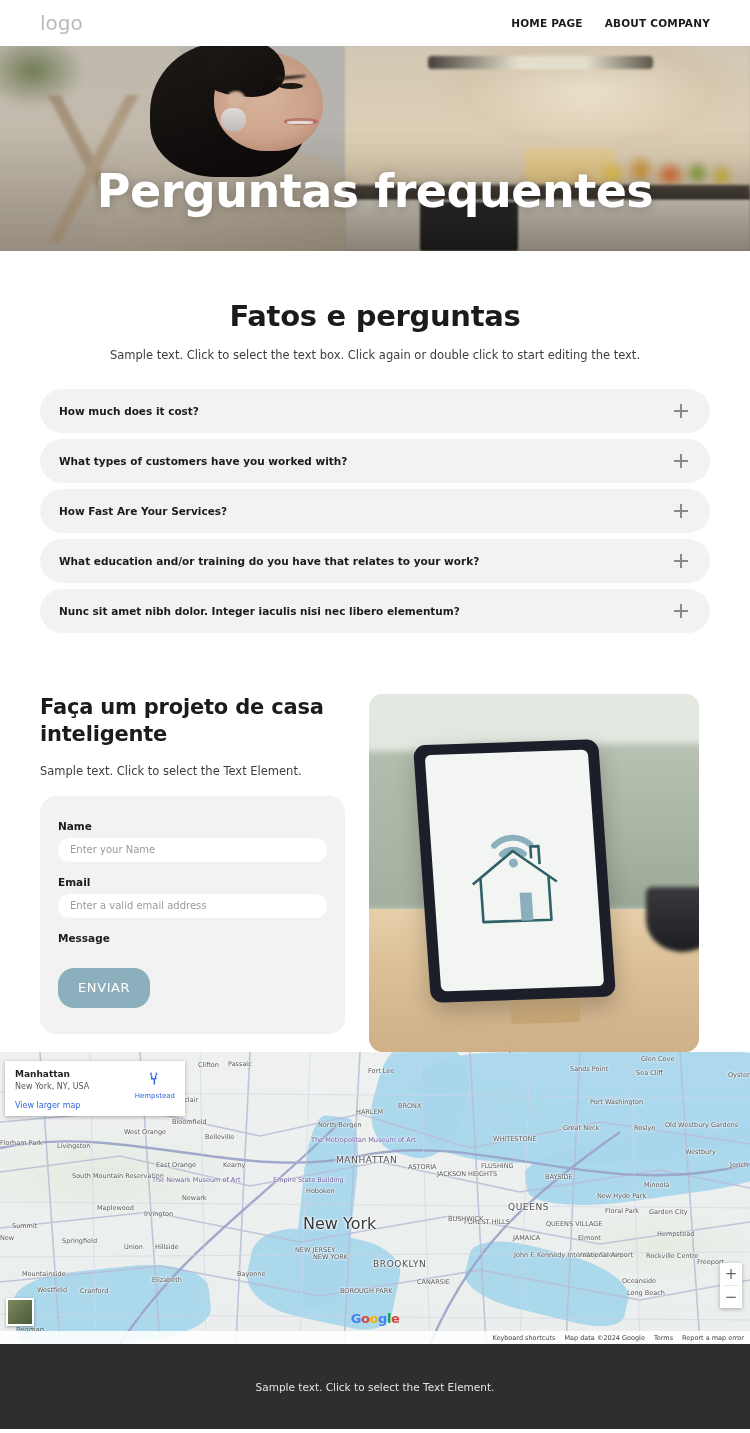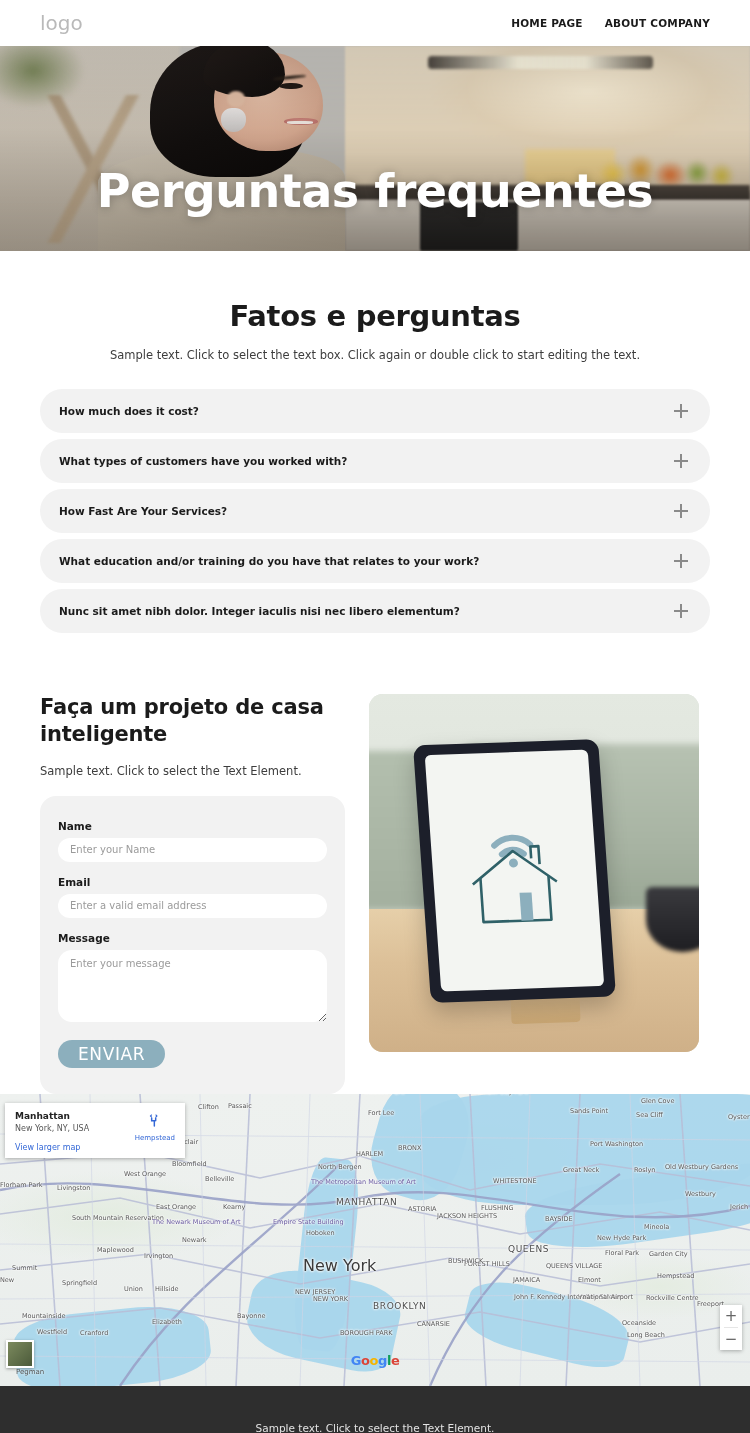--- a/index.html
+++ b/index.html
@@ -295,24 +295,24 @@
     outline:none;
     resize: vertical;
     display:block;
   }
   .field-area::placeholder { color:#9b9b9b; }
   .submit-btn {
     margin-top: 18px;
     background: #8cafbd;
     border:none;
     color:#ffffff;
-    font-size: 17px;
+    font-size: 13px;
     letter-spacing: 0.6px;
     font-family: "DejaVu Sans", "Liberation Sans", sans-serif;
-    height: 28px;
+    height: 40px;
     padding: 0 20px;
     border-radius: 16px;
     cursor:pointer;
   }
 
   
   .smart-right {
     width: 330px;
     height: 358px;
     border-radius: 14px;
@@ -561,21 +561,20 @@
       <div class="smart-sub">Sample text. Click to select the Text Element.</div>
 
       <div class="form-card">
         <label class="field-label">Name</label>
         <input class="field-input" type="text" placeholder="Enter your Name" style="">
 
         <label class="field-label">Email</label>
         <input class="field-input" type="email" placeholder="Enter a valid email address" style="">
 
         <label class="field-label">Message</label>
-        <textarea class="field-area" placeholder="Enter your message" style=""></textarea>
 
         <button class="submit-btn">ENVIAR</button>
       </div>
     </div>
 
     <div class="smart-right">
       <div class="ph-wallbg"></div>
       <div class="ph-sofa2"></div>
       <div class="ph-sofa"></div>
       <div class="ph-table"></div>
@@ -667,20 +666,26 @@
       <div class="mz-btn">−</div>
     </div>
 
     <div class="map-street"></div>
     <div class="map-pegman">Pegman</div>
 
     <div class="map-google">
       <span class="g1">G</span><span class="g2">o</span><span class="g3">o</span><span class="g4">g</span><span class="g5">l</span><span class="g6">e</span>
     </div>
 
+    <div class="map-footer">
+      <span>Keyboard shortcuts</span>
+      <span>Map data ©2024 Google</span>
+      <span>Terms</span>
+      <span>Report a map error</span>
+    </div>
   <div class="map-label ml-big" style="left: 303px; top: 162.25px;">New York</div>
       <div class="map-label ml-mid" style="left: 336px; top: 103.25px;">MANHATTAN</div>
       <div class="map-label ml-mid" style="left: 373px; top: 207.25px;">BROOKLYN</div>
       <div class="map-label ml-mid" style="left: 508px; top: 150.25px;">QUEENS</div>
       <div class="map-label ml-sm" style="left: 398px; top: 50.25px;">BRONX</div>
       <div class="map-label ml-sm" style="left: 182px; top: 142.25px;">Newark</div>
       <div class="map-label ml-sm" style="left: 306px; top: 135.25px;">Hoboken</div>
       <div class="map-label ml-sm" style="left: 408px; top: 111.25px;">ASTORIA</div>
       <div class="map-label ml-sm" style="left: 481px; top: 110.25px;">FLUSHING</div>
       <div class="map-label ml-sm" style="left: 437px; top: 118.25px;">JACKSON HEIGHTS</div>

